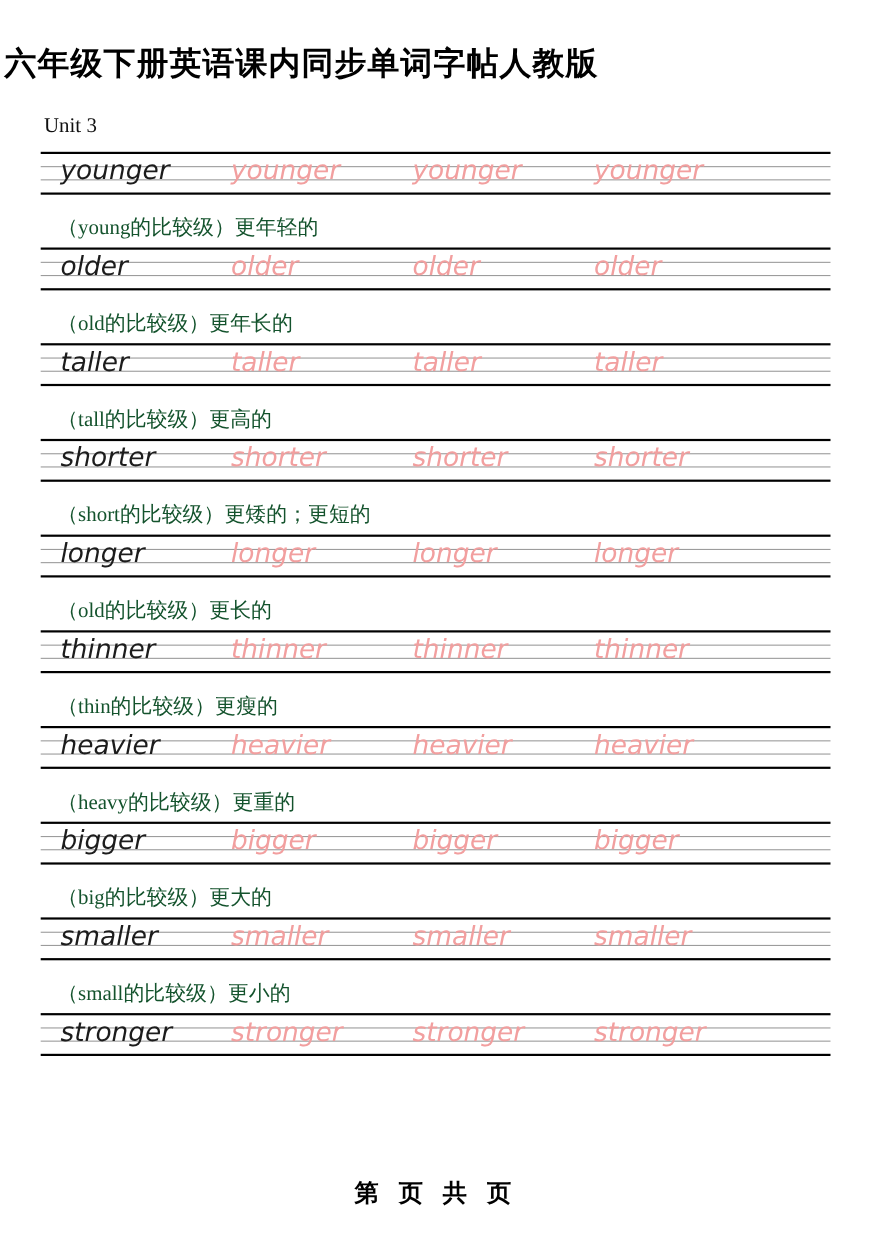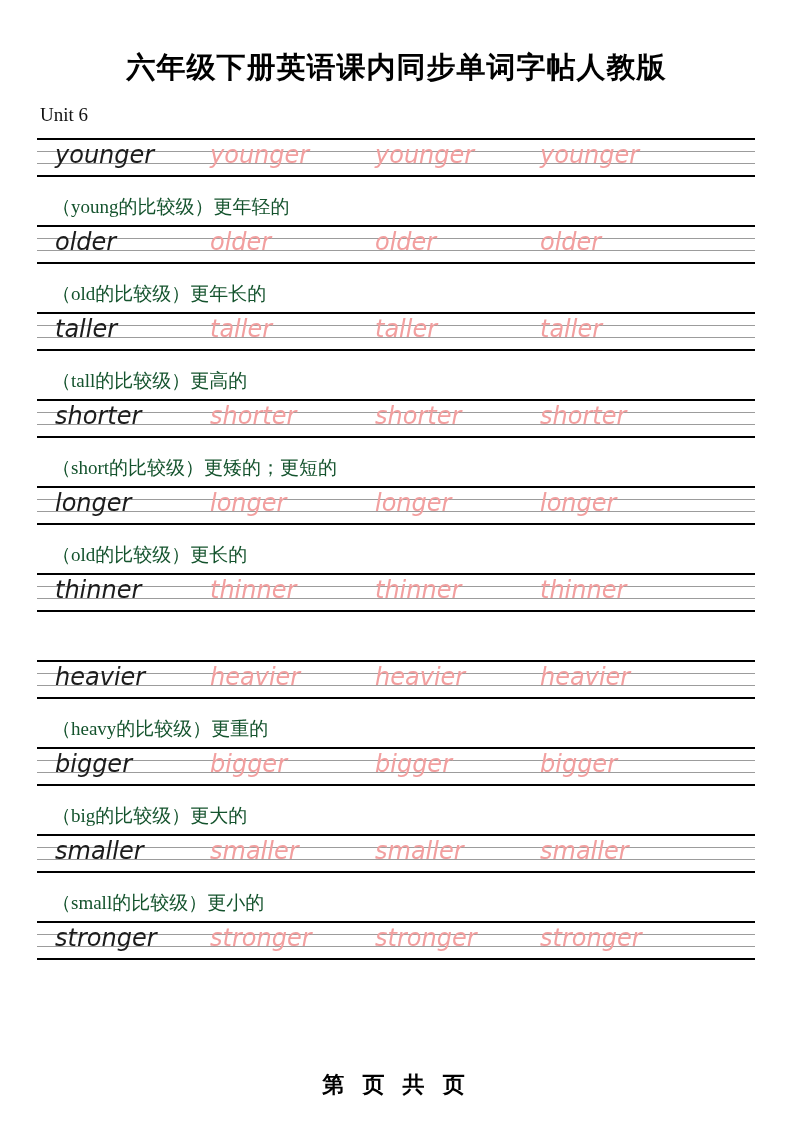--- a/index.html
+++ b/index.html
@@ -9,22 +9,21 @@
     height: 1122px;
     background: #ffffff;
     overflow: hidden;
     font-family: "Liberation Serif", "DejaVu Serif", serif;
   }
   .title {
     position: absolute;
     top: 34px;
     left: 0;
     right: 0;
-    margin: 14px;
-    text-align: center;
+    margin: 4px;
     font-family: "Liberation Sans", "DejaVu Sans", sans-serif;
     font-weight: bold;
     font-size: 29px;
     letter-spacing: 1px;
     color: #000000;
   }
   .unit-label {
     position: absolute;
     top: 104px;
     left: 40px;
@@ -80,21 +79,21 @@
     font-size: 22px;
     letter-spacing: 6px;
     color: #000000;
   }
 </style>
 </head>
 <body>
 
 <div class="page">
   <h1 class="title">六年级下册英语课内同步单词字帖人教版</h1>
-  <div class="unit-label">Unit 6</div>
+  <div class="unit-label">Unit 3</div>
 
   <div class="entries">
 
     <section class="entry">
       <div class="staff">
         <div class="staff-line top"></div>
         <div class="staff-line mid1"></div>
         <div class="staff-line mid2"></div>
         <div class="staff-line bottom"></div>
         <span class="word sample">younger</span>
@@ -165,20 +164,21 @@
       <div class="staff">
         <div class="staff-line top"></div>
         <div class="staff-line mid1"></div>
         <div class="staff-line mid2"></div>
         <div class="staff-line bottom"></div>
         <span class="word sample">thinner</span>
         <span class="word trace t1">thinner</span>
         <span class="word trace t2">thinner</span>
         <span class="word trace t3">thinner</span>
       </div>
+      <div class="definition">（thin的比较级）更瘦的</div>
     </section>
 
     <section class="entry">
       <div class="staff">
         <div class="staff-line top"></div>
         <div class="staff-line mid1"></div>
         <div class="staff-line mid2"></div>
         <div class="staff-line bottom"></div>
         <span class="word sample">heavier</span>
         <span class="word trace t1">heavier</span>

